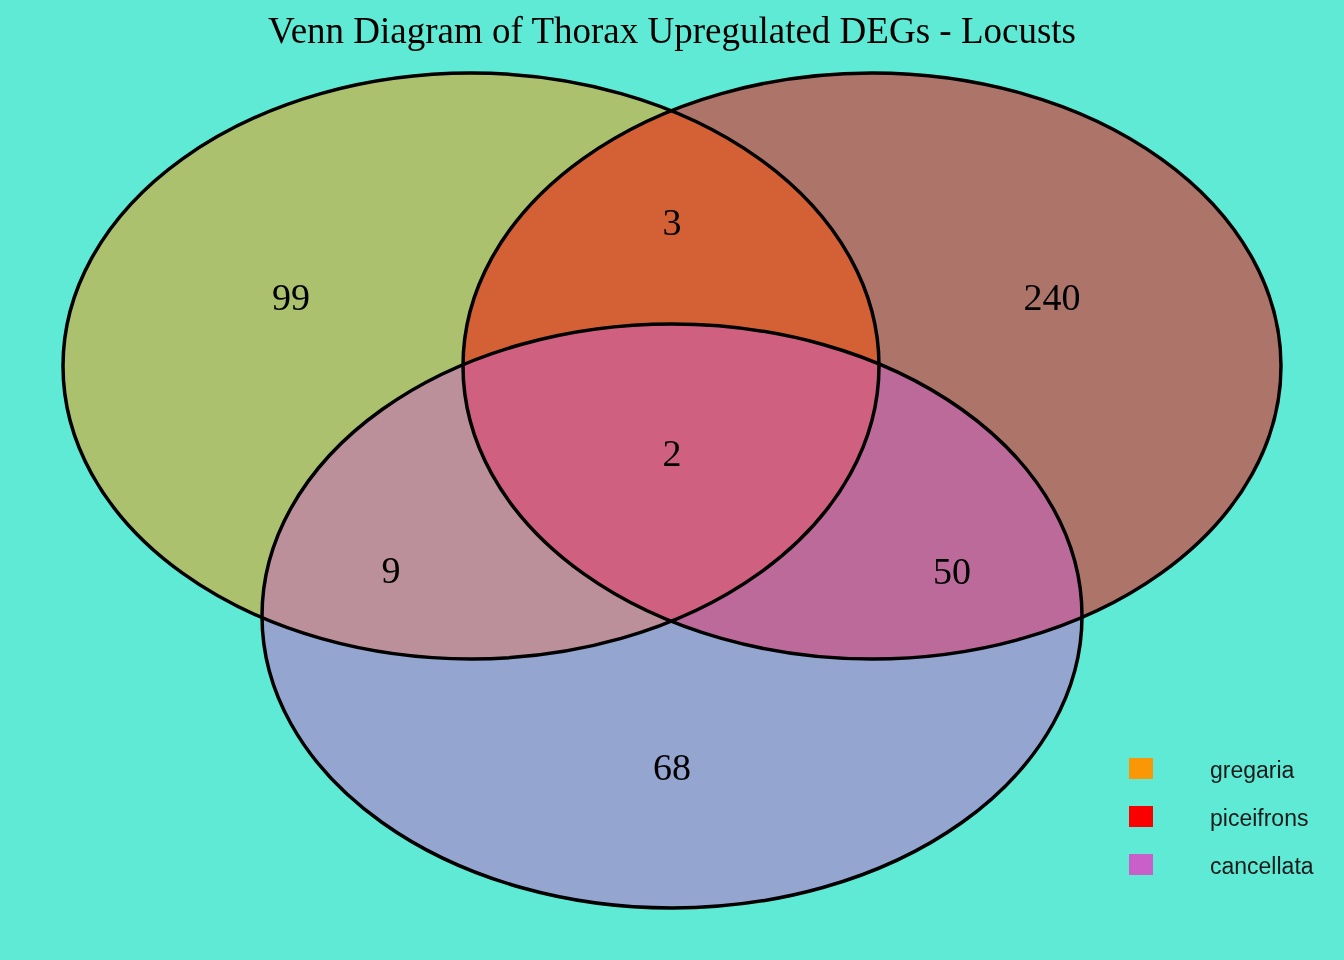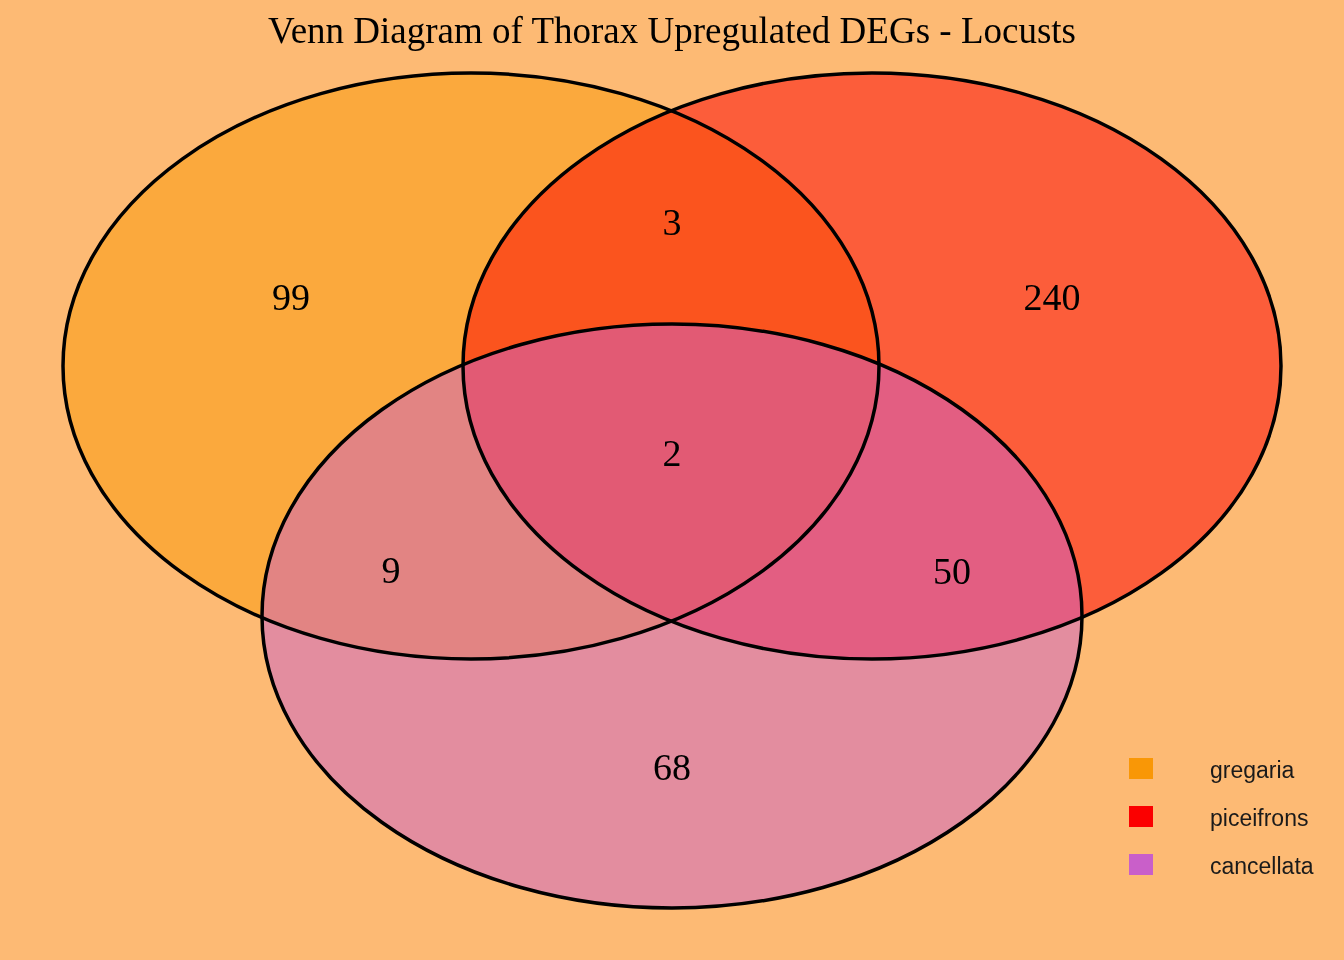--- a/index.html
+++ b/index.html
@@ -4,21 +4,21 @@
 <style>
   html, body {
     margin: 0;
     padding: 0;
     background: #ffffff;
   }
   .page {
     position: relative;
     width: 1344px;
     height: 960px;
-    background: #fdba74;
+    background: #5eead4;
     overflow: hidden;
   }
   svg { display: block; }
   .title-text {
     font-family: "Liberation Serif", serif;
     font-size: 37px;
     fill: #000000;
   }
   .region-label {
     font-family: "Liberation Serif", serif;

